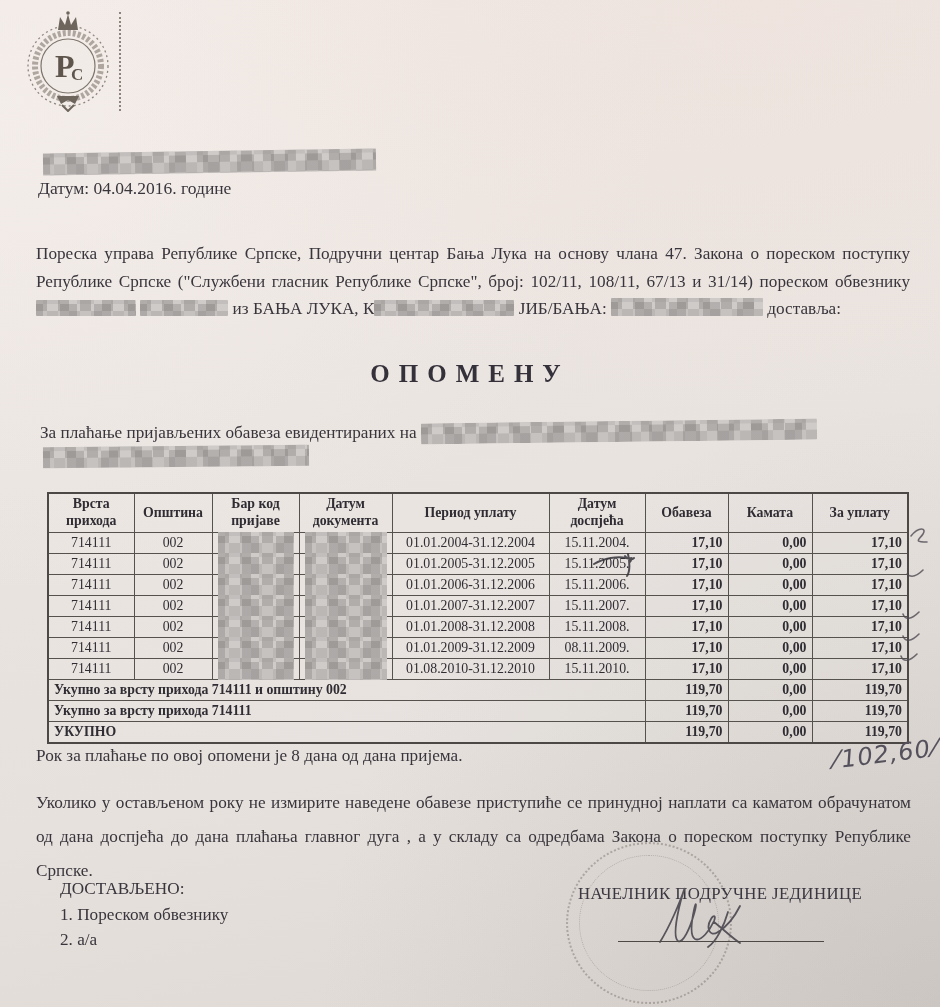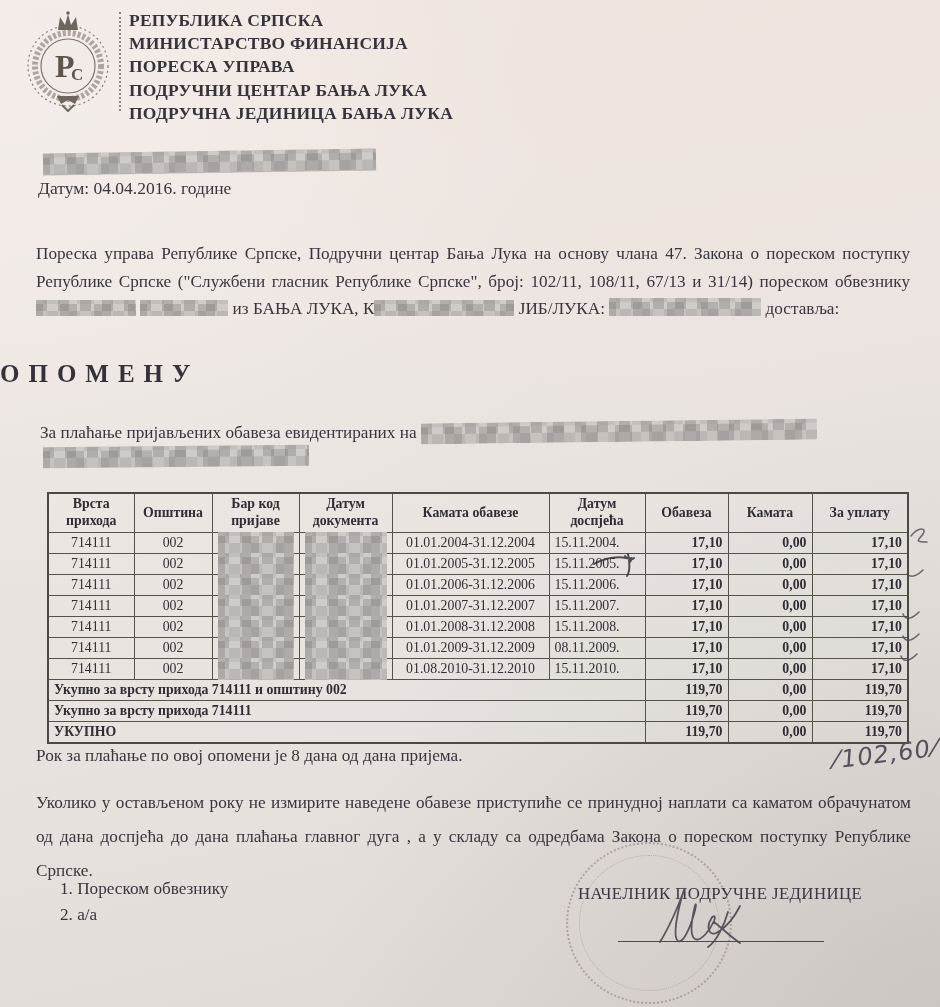--- a/index.html
+++ b/index.html
@@ -18,30 +18,30 @@
   .divider-dotted{left:119px;top:12px;height:99px;width:0;border-left:2px dotted #8b847d;}
   
   .redact{
     background:
       repeating-conic-gradient(from 0deg, rgba(110,106,104,.28) 0% 25%, rgba(0,0,0,0) 25% 50%, rgba(150,146,144,.22) 50% 75%, rgba(0,0,0,0) 75% 100%) 7px 4px/34px 34px,
       repeating-conic-gradient(from 0deg,#cecbc9 0% 25%,#bab7b5 25% 50%,#c6c2c0 50% 75%,#b0adab 75% 100%) 0 0/22px 22px;
   }
   .redact-inline{display:inline-block;height:16px;vertical-align:-2px;border-radius:1px;}
   .date-line{left:38px;top:178px;font-size:17.5px;text-align:center;}
   .intro{left:36px;top:240px;width:874px;font-size:17.2px;line-height:27.6px;text-align:justify;margin:0;}
-  .doc-title{left:0;top:360px;width:100%;font-size:25px;font-weight:bold;letter-spacing:9px;color:#34313a;margin:0;}
+  .doc-title{left:0;top:360px;width:100%;text-align:center;font-size:25px;font-weight:bold;letter-spacing:9px;color:#34313a;margin:0;}
   .subject{left:36px;top:417px;width:880px;font-size:17.2px;margin:4px;}
   
   table.obl{left:47px;top:492px;width:862px;border-collapse:collapse;font-size:13.8px;color:#2f2d33;table-layout:fixed;}
   table.obl th,table.obl td{border:1px solid #55514d;padding:1px 5px;background:rgba(255,255,255,.06);}
   table.obl{border:2px solid #4c4845;padding-left:28px;}
   table.obl th{font-weight:bold;text-align:center;height:36px;line-height:1.2;}
   table.obl td{height:18px;}
   .c-ctr{text-align:center;}
-  .c-left{text-align:left;padding-left:10px;}
+  .c-left{text-align:center;padding-left:10px;}
   .c-num{text-align:right;font-weight:bold;padding-right:7px;}
   .tot-label{text-align:left;font-weight:bold;padding-right:7px;}
   td.redact-td{position:relative;}
   td.redact-td .cell-redact{position:absolute;top:-1px;bottom:-1px;left:5px;right:5px;}
   
   .deadline{left:36px;top:746px;font-size:17.2px;}
   .enforcement{left:36px;top:786px;width:875px;font-size:17.2px;line-height:34px;text-align:justify;margin:0;}
   .delivered{left:60px;top:876px;font-size:17.2px;line-height:25.5px;}
   .delivered ul{list-style:none;margin:0;padding:0;}
   
@@ -65,36 +65,29 @@
     <circle cx="44" cy="56" r="33" fill="none" stroke="rgba(118,108,99,.55)" stroke-width="6" stroke-dasharray="3 2"></circle>
     <circle cx="44" cy="56" r="27" fill="rgba(240,235,230,.8)" stroke="#7d756c" stroke-width="1.2"></circle>
     <path d="M34,20 L36,7 L41,15 L44,4 L47,15 L52,7 L54,20 Z" fill="#6e665d"></path>
     <circle cx="44" cy="3" r="1.8" fill="#6e665d"></circle>
     <text x="31" y="67" font-family="Liberation Serif, serif" font-size="32" font-weight="bold" fill="#5e564d">Р</text>
     <text x="47" y="70" font-family="Liberation Serif, serif" font-size="17" font-weight="bold" fill="#5e564d">С</text>
     <path d="M33,86 L55,86 L51,94 L44,90 L37,94 Z" fill="#6e665d"></path>
     <path d="M38,95 L44,101 L50,95" fill="none" stroke="#6e665d" stroke-width="2"></path>
   </svg>
   <div class="abs divider-dotted"></div>
-  <div class="abs org-lines" id="org-lines">
-      <div class="org-line">РЕПУБЛИКА СРПСКА</div>
-      <div class="org-line">МИНИСТАРСТВО ФИНАНСИЈА</div>
-      <div class="org-line">ПОРЕСКА УПРАВА</div>
-      <div class="org-line">ПОДРУЧНИ ЦЕНТАР БАЊА ЛУКА</div>
-      <div class="org-line">ПОДРУЧНА ЈЕДИНИЦА БАЊА ЛУКА</div>
-    </div>
 
   <div class="abs redact" style="left:43px;top:151px;width:333px;height:22px;transform:rotate(-.9deg)"></div>
   <div class="abs date-line">Датум: 04.04.2016. године</div>
 
   <p class="abs intro"><span>Пореска управа Републике Српске, Подручни центар Бања Лука на основу члана 47. Закона о пореском поступку Републике Српске ("Службени гласник Републике Српске", број: 102/11, 108/11, 67/13 и 31/14) пореском обвезнику</span>
     <span class="redact redact-inline" style="width:100px"></span>
     <span class="redact redact-inline" style="width:88px"></span>
     <span>из БАЊА ЛУКА, К</span><span class="redact redact-inline" style="width:140px"></span>
-    <span>ЈИБ/ЛУКА:</span>
+    <span>ЈИБ/БАЊА:</span>
     <span class="redact redact-inline" style="width:152px;height:18px"></span>
     <span>доставља:</span></p>
 
   <h1 class="abs doc-title">ОПОМЕНУ</h1>
 
   <p class="abs subject"><span>За плаћање пријављених обавеза евидентираних на</span>
     <span class="redact redact-inline" style="width:396px;height:21px;transform:rotate(-.7deg);vertical-align:-4px"></span></p>
   <div class="abs redact" style="left:43px;top:446px;width:266px;height:21px;transform:rotate(-.5deg)"></div>
 
   <table class="obl abs" id="obl-table">
@@ -108,21 +101,21 @@
         <col style="width:83px">
         <col style="width:84px">
         <col style="width:96px">
     </colgroup>
     <thead id="obl-head">
         <tr>
           <th>Врста прихода</th>
           <th>Општина</th>
           <th>Бар код пријаве</th>
           <th>Датум документа</th>
-          <th>Камата обавезе</th>
+          <th>Период уплату</th>
           <th>Датум доспјећа</th>
           <th>Обавеза</th>
           <th>Камата</th>
           <th>За уплату</th>
         </tr>
       </thead>
     <tbody id="obl-body">
         <tr>
           <td class="c-ctr">714111</td>
           <td class="c-ctr">002</td>
@@ -262,20 +255,21 @@
   <svg class="abs" style="left:592px;top:548px" width="56" height="30" viewBox="0 0 56 30">
     <path d="M2,16 C12,10 26,8 34,10 C40,11 42,8 38,14 M36,6 C38,14 38,24 35,28 M33,8 C36,12 40,12 42,10" fill="none" stroke="rgba(52,50,56,.85)" stroke-width="2" stroke-linecap="round"></path>
   </svg>
 
   <div class="abs deadline">Рок за плаћање по овој опомени је  8 дана од дана пријема.</div>
   <div class="abs hand-amount">102,60</div>
 
   <p class="abs enforcement">Уколико у остављеном року не измирите наведене обавезе приступиће се принудној наплати са каматом обрачунатом од дана доспјећа до дана плаћања главног  дуга , а у складу са одредбама Закона о пореском поступку Републике Српске.</p>
 
   <div class="abs delivered">
+    <div>ДОСТАВЉЕНО:</div>
     <ul id="delivered-items">
         <li>1. Пореском обвезнику</li>
         <li>2. а/а</li>
       </ul>
   </div>
 
   <div class="abs stamp"></div>
   <div class="abs sig-role">НАЧЕЛНИК ПОДРУЧНЕ ЈЕДИНИЦЕ</div>
   <svg class="abs" style="left:632px;top:886px" width="130" height="62" viewBox="0 0 130 62">
     <path d="M28,56 C38,40 48,16 52,4 C54,-1 50,8 47,22 C43,40 42,52 46,55 C51,58 58,42 62,28 C65,18 64,14 62,24 C59,38 58,50 63,53 C69,56 78,44 82,35 C84,30 82,28 79,33 C74,41 77,52 86,46 C96,40 104,28 108,20 M82,36 C90,42 100,52 108,57 M96,26 C92,40 84,56 76,61" fill="none" stroke="#57545b" stroke-width="1.8" stroke-linecap="round"></path>

